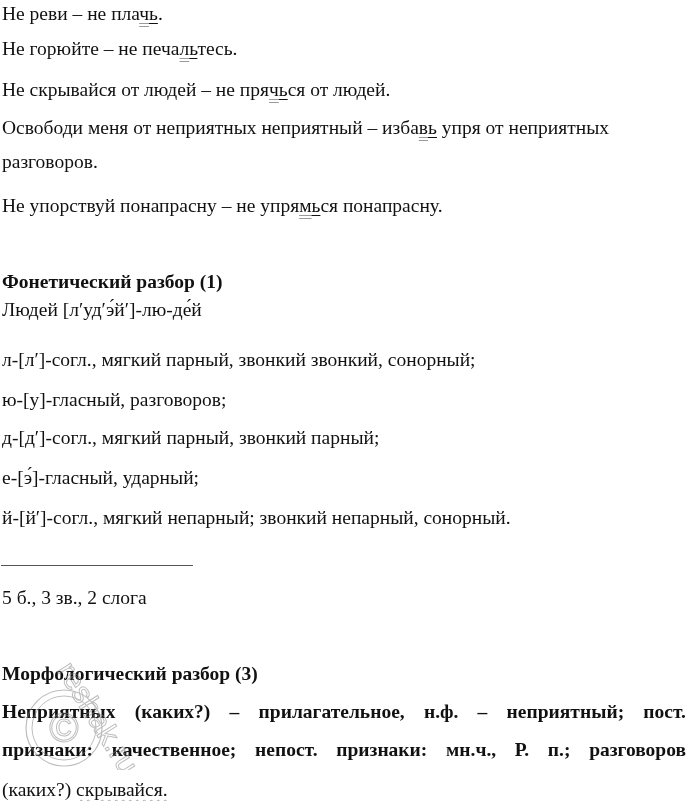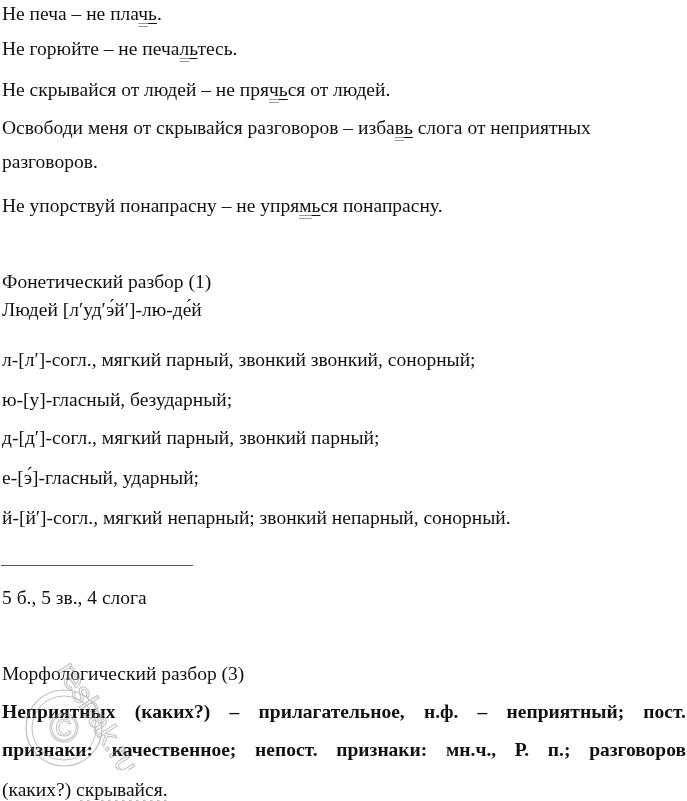--- a/index.html
+++ b/index.html
@@ -4,65 +4,65 @@
 <style>
   html, body { margin: 0; padding: 0; background: #ffffff; }
   body {
     width: 687px; height: 801px; overflow: hidden; position: relative;
     font-family: "Liberation Serif", "DejaVu Serif", serif;
     font-size: 19.5px; color: #111111;
   }
   .doc { position: absolute; left: 0; top: 0; width: 687px; }
   .line { position: absolute; left: 2px; white-space: nowrap; line-height: 24px; }
   .justify { left: 2px; width: 684px; text-align: justify; text-align-last: justify; white-space: normal; font-weight: bold; }
-  .bold { font-weight: normal; }
+  .bold { font-weight: bold; }
   .soft-cons { text-decoration: underline double #9a9a9a; text-underline-offset: 3px; }
   .soft-sign { text-decoration: underline solid #111111; text-underline-offset: 3px; }
   .wavy { text-decoration: underline wavy #a8a8a8; text-underline-offset: 3px; text-decoration-thickness: 1px; }
   .rule { position: absolute; left: 1px; top: 565px; width: 192px; height: 0; border-top: 1px solid #555; }
   .watermark {
     position: absolute; left: 16px; top: 650px; width: 150px; height: 120px;
     pointer-events: none; opacity: 0.55;
   }
 </style>
 </head>
 <body>
 
 <div class="doc">
 
   <div class="line" style="top:2px">
-    <span>Не печа – не пла</span><span class="soft-cons">ч</span><span class="soft-sign">ь</span><span>.</span>
+    <span>Не реви – не пла</span><span class="soft-cons">ч</span><span class="soft-sign">ь</span><span>.</span>
   </div>
   <div class="line" style="top:37px">
     <span>Не горюйте – не печа</span><span class="soft-cons">л</span><span class="soft-sign">ь</span><span>тесь.</span>
   </div>
   <div class="line" style="top:78px">
     <span>Не скрывайся от людей – не пря</span><span class="soft-cons">ч</span><span class="soft-sign">ь</span><span>ся от людей.</span>
   </div>
   <div class="line" style="top:116px">
-    <span>Освободи меня от скрывайся разговоров – изба</span><span class="soft-cons">в</span><span class="soft-sign">ь</span><span> слога от неприятных</span>
+    <span>Освободи меня от неприятных неприятный – изба</span><span class="soft-cons">в</span><span class="soft-sign">ь</span><span> упря от неприятных</span>
   </div>
   <div class="line" style="top:150px">
     <span>разговоров.</span>
   </div>
   <div class="line" style="top:194px">
     <span>Не упорствуй понапрасну – не упря</span><span class="soft-cons">м</span><span class="soft-sign">ь</span><span>ся понапрасну.</span>
   </div>
 
   <div class="line bold" style="top:270px">Фонетический разбор (1)</div>
   <div class="line" style="top:298px">Людей [л′уд′э́й′]-лю-де́й</div>
   <div class="line" style="top:348px">л-[л′]-согл., мягкий парный, звонкий звонкий, сонорный;</div>
-  <div class="line" style="top:388px">ю-[у]-гласный, безударный;</div>
+  <div class="line" style="top:388px">ю-[у]-гласный, разговоров;</div>
   <div class="line" style="top:426px">д-[д′]-согл., мягкий парный, звонкий парный;</div>
   <div class="line" style="top:466px">е-[э́]-гласный, ударный;</div>
   <div class="line" style="top:506px">й-[й′]-согл., мягкий непарный; звонкий непарный, сонорный.</div>
 
   <div class="rule"></div>
 
-  <div class="line" style="top:586px">5 б., 5 зв., 4 слога</div>
+  <div class="line" style="top:586px">5 б., 3 зв., 2 слога</div>
 
   <div class="line bold" style="top:662px">Морфологический разбор (3)</div>
   <div class="line justify" style="top:700px">Неприятных (каких?) – прилагательное, н.ф. – неприятный; пост.</div>
   <div class="line justify" style="top:738px">признаки: качественное; непост. признаки: мн.ч., Р. п.; разговоров</div>
   <div class="line" style="top:778px">
     <span>(каких?) </span><span class="wavy">скрывайся.</span>
   </div>
 
   <svg class="watermark" viewBox="0 0 150 120">
     <circle cx="48" cy="78" r="38" fill="none" stroke="#888" stroke-width="1.2"></circle>

